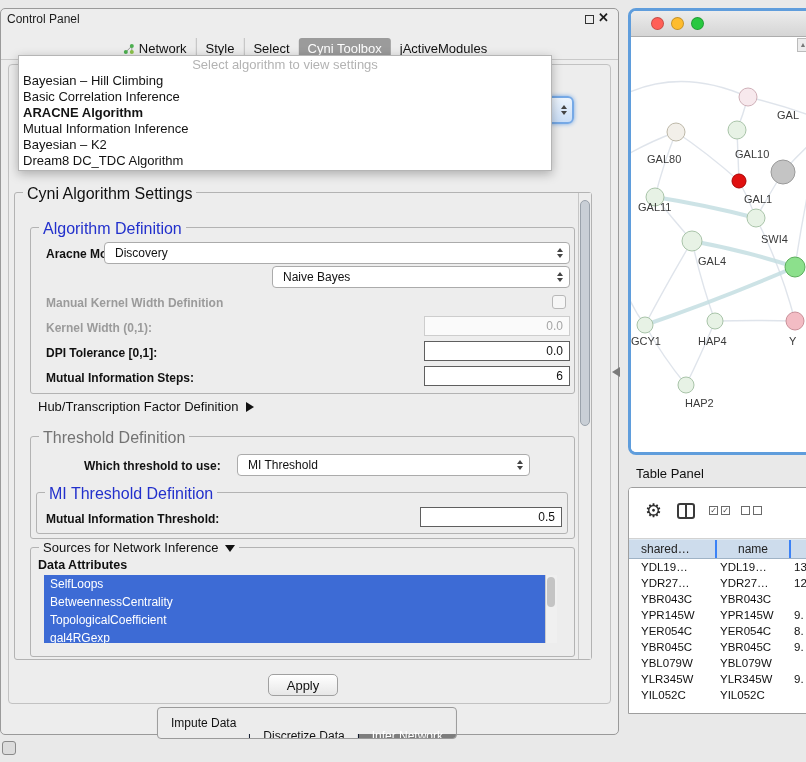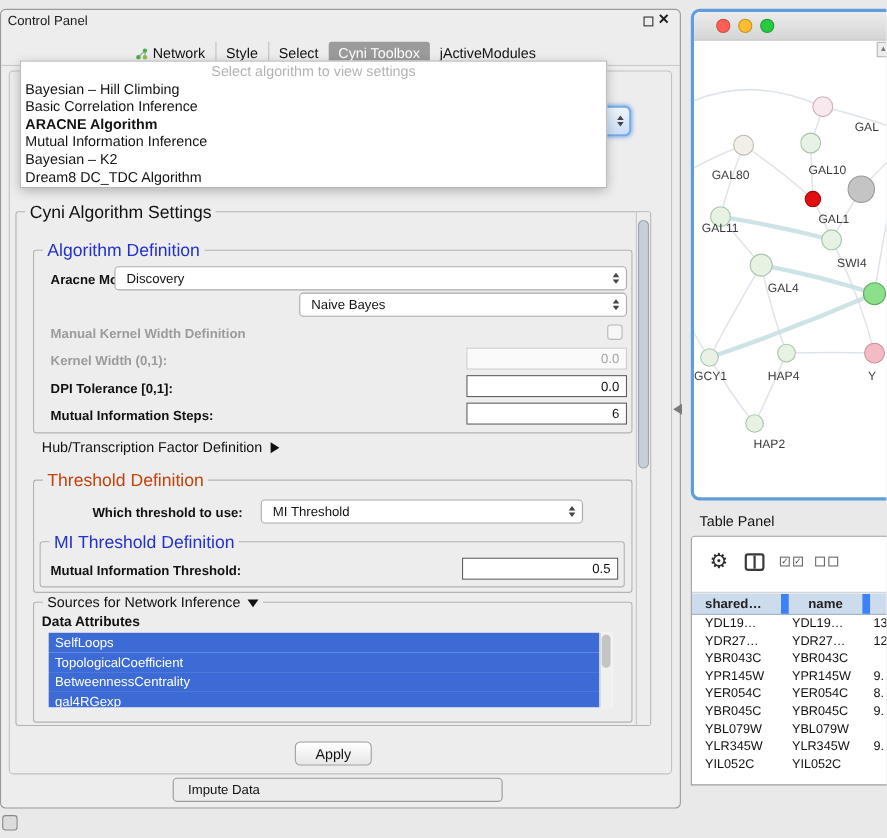--- a/index.html
+++ b/index.html
@@ -36,21 +36,21 @@
            box-shadow:0 3px 10px rgba(0,0,0,.28); z-index:30; padding:1px 0; }
   .dd-item { height:16px; line-height:16px; padding-left:4px; font-size:13px; color:#131313; white-space:nowrap; }
   .dd-item.muted { color:#b3b3b3; text-align:center; padding-left:0; }
   .dd-item.bold { font-weight:bold; }
 
   
   .group { position:absolute; border:1px solid #b3b3b3; border-radius:3px; }
   .gtitle { position:absolute; top:-8px; left:8px; background:#ededed; padding:0 4px;
             font-size:16px; color:#111; white-space:nowrap; }
   .gtitle.blue { color:#2230cc; }
-  .gtitle.green { color:#c2410c;text-align:center; }
+  .gtitle.green { color:#737373;text-align:center; }
 
   .lbl { position:absolute; font-size:12px; font-weight:bold; color:#111; white-space:nowrap; }
   .lbl.gray { color:#9b9b9b; }
   .plain { position:absolute; font-size:13px; color:#111; white-space:nowrap; display:flex; align-items:center; }
 
   .combo { position:absolute; height:22px; background:#fff; border:1px solid #ababab; border-radius:4px;
            font-size:12px; color:#111; display:flex; align-items:center; padding:0 6px 0 10px; }
   .spin { margin-left:auto; display:flex; flex-direction:column; align-items:center; }
   .spin i { display:block; width:0; height:0; border-left:3.5px solid transparent; border-right:3.5px solid transparent; }
   .spin i.up { border-bottom:4px solid #444; margin-bottom:2px; }
@@ -75,21 +75,21 @@
   .attr-list { left:44px; top:575px; width:513px; height:68px; background:#fff; overflow:hidden; }
   .attr-item { height:18px; line-height:18px; padding-left:6px; font-size:12px; color:#fff;
                background:var(--selection_blue); width:501px; white-space:nowrap; }
   .attr-sb { position:absolute; right:0; top:0; width:12px; height:74px; background:#f0f0f0; border-left:1px solid #cccccc; }
   .attr-sb b { position:absolute; left:1px; top:2px; width:8px; height:30px; background:#c4c4c4; border-radius:4px; }
 
   .apply-btn { left:303px; top:674px; transform:translateX(-50%); width:70px; height:22px;
                background:linear-gradient(#ffffff,#e7e7e7); border:1px solid #a0a0a0; border-radius:5px;
                font-size:13px; color:#111; display:flex; align-items:center; justify-content:center; }
 
-  .btabs { left:307px; top:707px; transform:translateX(-50%); display:flex; height:22px;
+  .btabs { left:307px; top:707px; transform:translateX(-50%); display:flex; height:32px;
            border:1px solid #9a9a9a; border-radius:4px; overflow:hidden; background:#ececec; }
   .btab { padding:0 13px; font-size:12px; color:#111; display:flex; align-items:center; white-space:nowrap; }
   .btab + .btab { border-left:1px solid #0f172a;margin-top:26px; }
   .btab.active { background:var(--infer_tab_bg); color:#fff; }
 
   
   .net-window { left:628px; top:8px; width:200px; height:447px; border:3px solid var(--window_focus_border);
                 border-radius:8px; overflow:hidden; background:#fff; }
   .net-titlebar { height:26px; background:linear-gradient(#ececec,#d5d5d5); border-bottom:1px solid #adadad; position:relative; }
   .light { position:absolute; top:6px; width:13px; height:13px; border-radius:50%; border:1px solid rgba(0,0,0,.22); }
@@ -105,21 +105,21 @@
   .tp-window { left:628px; top:487px; width:200px; height:227px; background:#fff;
                border:1px solid #9e9e9e; border-radius:4px 4px 0 0; overflow:hidden; }
   .tp-toolbar { height:51px; border-bottom:1px solid #d2d2d2; position:relative; background:#fff; }
   .gear { position:absolute; left:16px; top:13px; font-size:19px; color:#2d2d2d; line-height:20px; }
   .colbtn { position:absolute; left:48px; top:15px; width:18px; height:16px; border:2px solid #3a3a3a; border-radius:3px; }
   .colbtn i { position:absolute; left:6px; top:0; width:2px; height:12px; background:#3a3a3a; display:block; }
   .cbgroup { position:absolute; top:18px; display:flex; gap:3px; }
   .cb { width:9px; height:9px; border:1px solid #6a6a6a; font-size:8px; line-height:8px; color:#444; text-align:center; background:#fff; }
   .t-header { display:flex; height:20px; line-height:19px; background:var(--table_header_bg);
               border-bottom:1px solid #9fb3c6; border-top:1px solid #dfe9f2; font-size:12px; color:#222; }
-  .t-header span { border-right:7px solid #3b82f6; overflow:hidden; white-space:nowrap;font-weight:bold; }
+  .t-header span { border-right:2px solid #3b82f6; overflow:hidden; white-space:nowrap; }
   .trow { display:flex; height:16px; line-height:16px; font-size:11.5px; color:#111; }
   .trow span { overflow:hidden; white-space:nowrap; }
   .c1 { width:88px; padding-left:12px; }
   .c2 { width:74px; padding-left:3px; }
   .c2h { width:74px; text-align:center; padding-left:0; }
   .c3 { flex:1; padding-left:3px; }
 
   .corner-ic { left:2px; top:741px; width:14px; height:14px; border:1px solid #8a8a8a;
                border-radius:3px; background:#dcdcdc; }
 
@@ -267,23 +267,23 @@
   <span class="lbl" style="left:38px; top:558px; font-size:12.5px;">Data Attributes</span>
 
   <div class="abs attr-list">
 
     <div class="attr-sb">
         <b></b>
       </div>
 
       <div class="attr-item">SelfLoops</div>
 
+      <div class="attr-item">BetweennessCentrality</div>
+
       <div class="attr-item">TopologicalCoefficient</div>
-
-      <div class="attr-item">BetweennessCentrality</div>
 
       <div class="attr-item">gal4RGexp</div>
     </div>
 
   <div class="abs apply-btn">Apply</div>
 
   <div class="abs btabs">
 
       <span class="btab">Impute Data</span>
 

